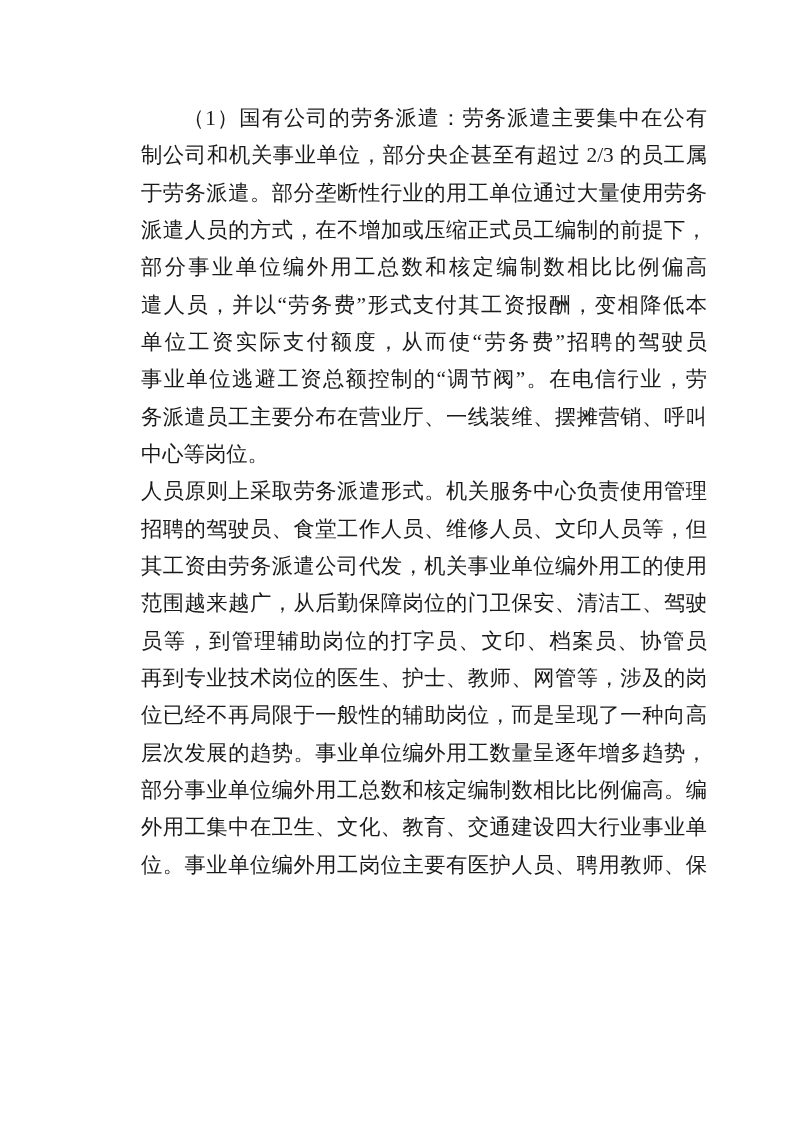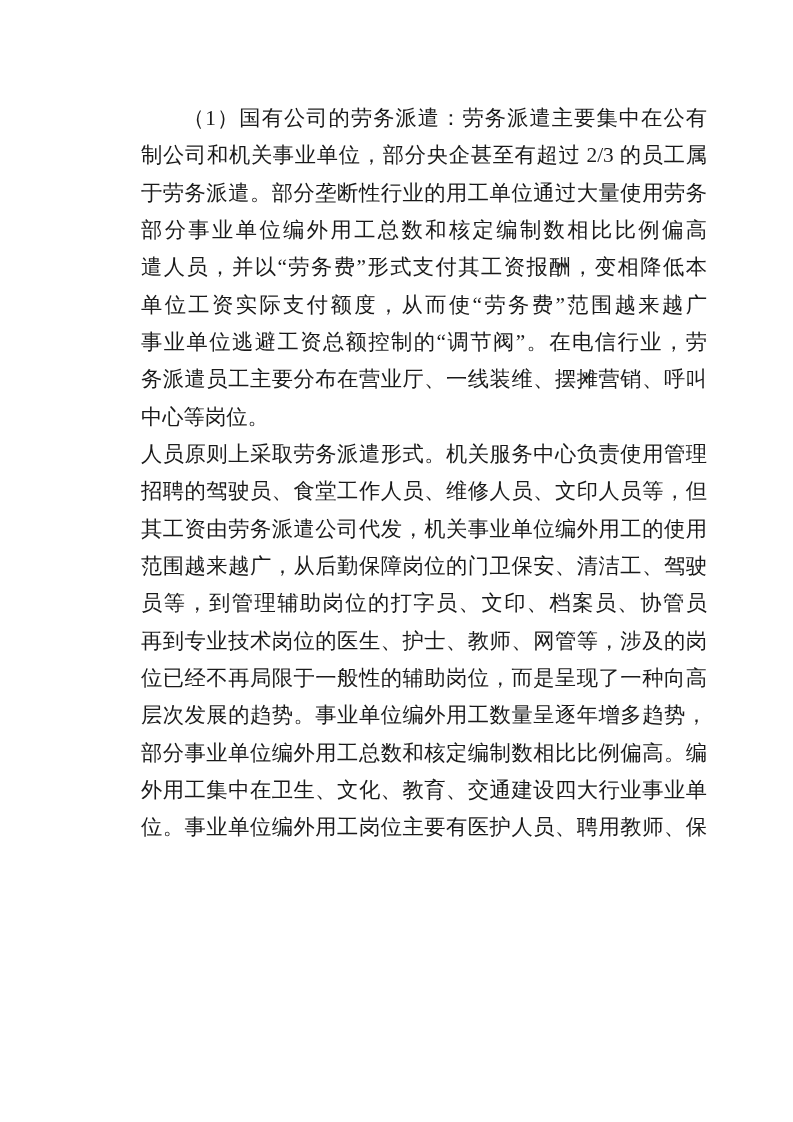--- a/index.html
+++ b/index.html
@@ -49,23 +49,24 @@
   }
 </style>
 </head>
 <body>
 
 <div class="page">
   <div class="content">
       <div class="line indent">（1）国有公司的劳务派遣：劳务派遣主要集中在公有</div>
       <div class="line">制公司和机关事业单位，部分央企甚至有超过 2/3 的员工属</div>
       <div class="line">于劳务派遣。部分垄断性行业的用工单位通过大量使用劳务</div>
+      <div class="line">派遣人员的方式，在不增加或压缩正式员工编制的前提下，</div>
       <div class="line">部分事业单位编外用工总数和核定编制数相比比例偏高</div>
       <div class="line">遣人员，并以“劳务费”形式支付其工资报酬，变相降低本</div>
-      <div class="line">单位工资实际支付额度，从而使“劳务费”范围越来越广</div>
+      <div class="line">单位工资实际支付额度，从而使“劳务费”招聘的驾驶员</div>
       <div class="line">事业单位逃避工资总额控制的“调节阀”。在电信行业，劳</div>
       <div class="line">务派遣员工主要分布在营业厅、一线装维、摆摊营销、呼叫</div>
       <div class="line last">中心等岗位。</div>
       <div class="line">人员原则上采取劳务派遣形式。机关服务中心负责使用管理</div>
       <div class="line">招聘的驾驶员、食堂工作人员、维修人员、文印人员等，但</div>
       <div class="line">其工资由劳务派遣公司代发，机关事业单位编外用工的使用</div>
       <div class="line">范围越来越广，从后勤保障岗位的门卫保安、清洁工、驾驶</div>
       <div class="line">员等，到管理辅助岗位的打字员、文印、档案员、协管员等，</div>
       <div class="line">再到专业技术岗位的医生、护士、教师、网管等，涉及的岗</div>
       <div class="line">位已经不再局限于一般性的辅助岗位，而是呈现了一种向高</div>

